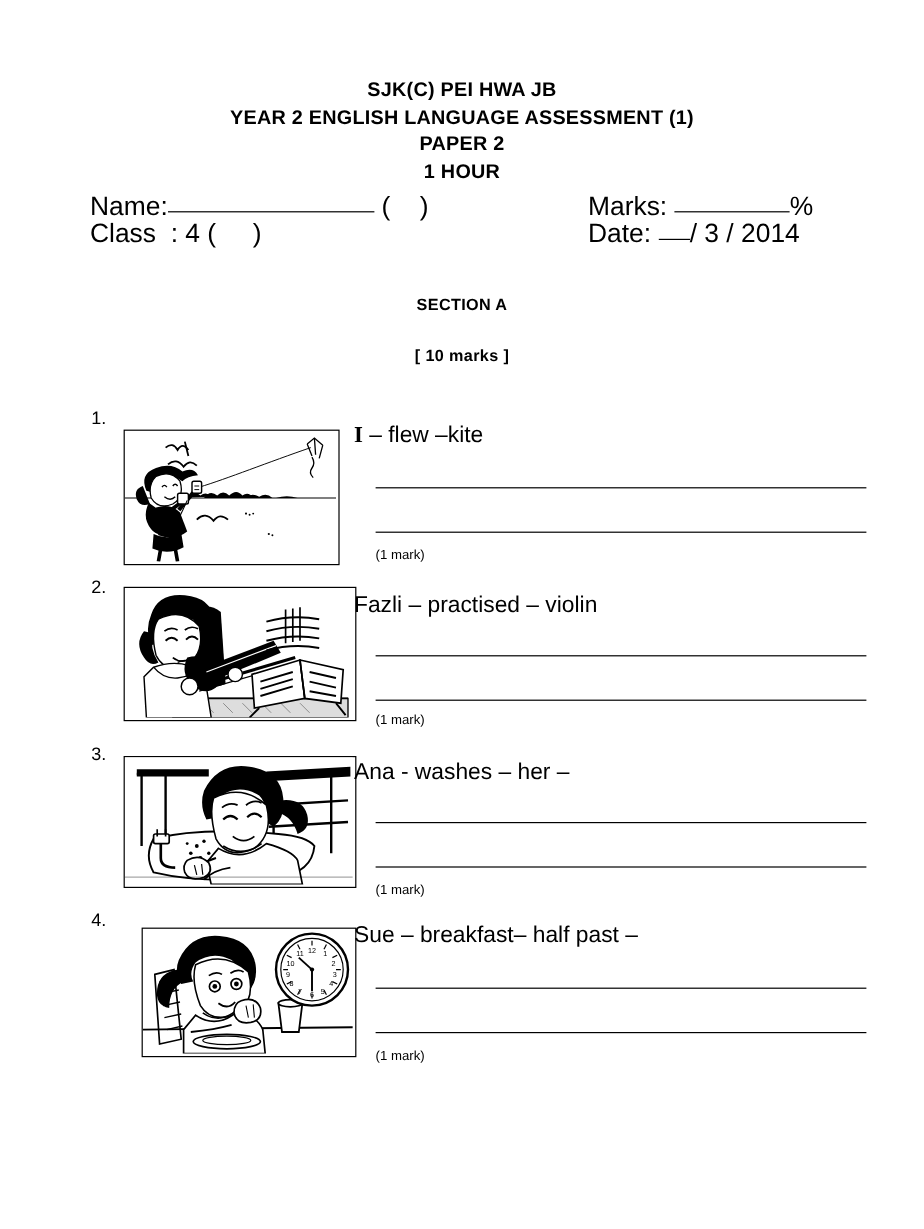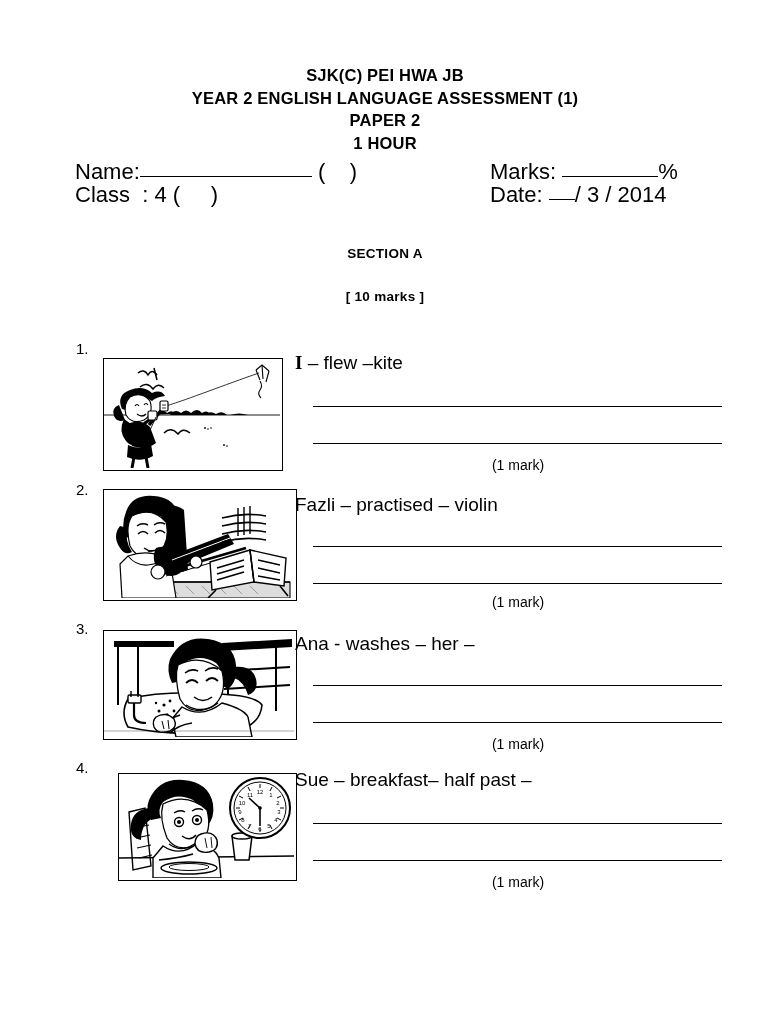--- a/index.html
+++ b/index.html
@@ -135,22 +135,22 @@
     position: absolute;
     left: 313px;
     width: 409px;
     border-bottom: 1.4px solid #000;
     height: 0;
   }
   .mark-label {
     position: absolute;
     left: 313px;
     width: 410px;
-    text-align: center;
-    font-size: 14px;
+    text-align: left;
+    font-size: 11px;
   }
 
   
   .footer {
     position: absolute;
     left: 75px;
     top: 957px;
     font-size: 13.5px;
   }
   .footer b { font-weight: bold; }

